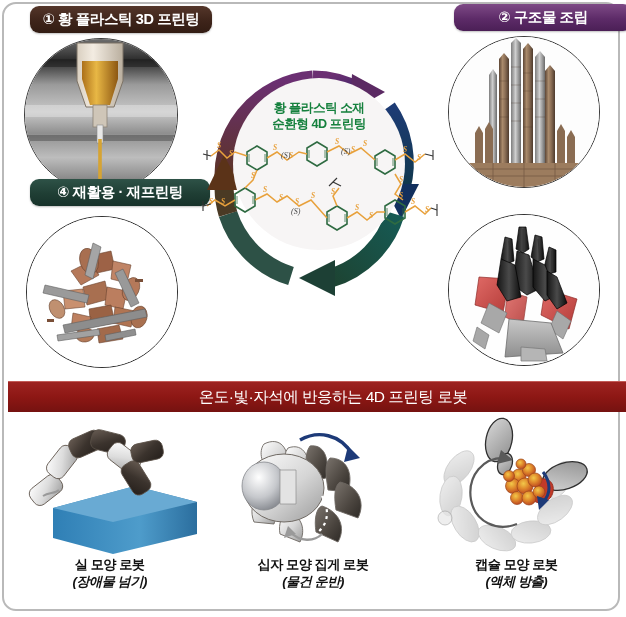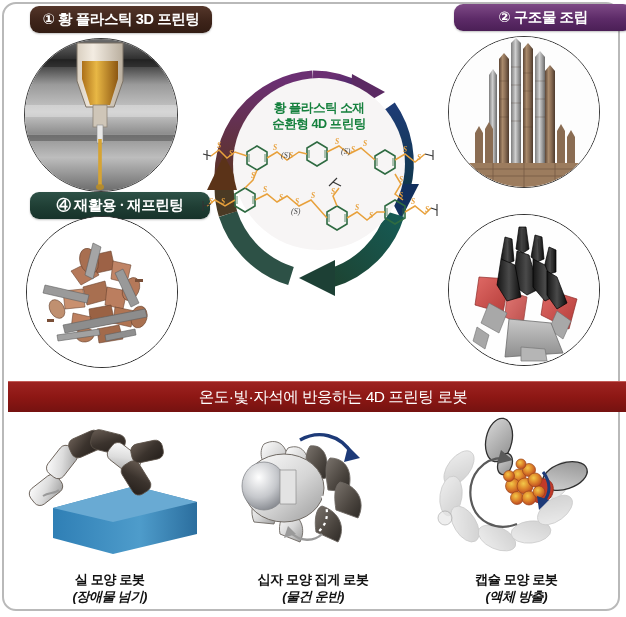--- a/index.html
+++ b/index.html
@@ -46,21 +46,21 @@
   .banner{position:absolute;left:8px;top:381px;width:610px;height:30px;
       background:linear-gradient(180deg,#9d2321 0%,#8d1714 50%,#751210 100%);
       border-top:1px solid #c35b57;
       display:flex;align-items:center;justify-content:center;
       color:#fff;font-size:15.5px;font-weight:normal;letter-spacing:-0.5px;padding-left:20px;}
 
   
   .robots{position:absolute;left:8px;top:414px;width:610px;height:196px;
           display:flex;}
   .robot-cell{flex:1;position:relative;display:flex;flex-direction:column;
-        align-items:center;gap:15px;}
+        align-items:center;}
   .robot-art{position:relative;width:190px;height:140px;}
   .robot-cap{margin-top:2px;text-align:center;font-size:13.2px;font-weight:bold;
         color:#111;line-height:17px;letter-spacing:-0.5px;}
 
   .lbl-sub{display:block;font-style:italic;}
 </style>
 </head>
 <body>
 
 <div id="root">
@@ -165,21 +165,21 @@
         <line x1="86" y1="44" x2="96" y2="44"></line>
             <line x1="86" y1="62" x2="96" y2="62"></line>
         <line x1="86" y1="80" x2="96" y2="80"></line>
         <line x1="50" y1="44" x2="60" y2="44"></line>
             <line x1="50" y1="62" x2="60" y2="62"></line>
         <line x1="50" y1="80" x2="60" y2="80"></line>
       </g>
     </svg>
   </div>
 
-  <div class="panel" style="left:6px;top:188px;width:180px;font-family:Liberation Serif, serif;">
+  <div class="panel" style="left:6px;top:175px;width:180px;">
     <div class="panel-head head-green">
       <span>④ 재활용 · 재프린팅</span>
     </div>
   </div>
   <div class="photo" style="left:22px;top:212px;width:150px;height:150px;border-color:#2f2f2f">
     <svg viewBox="0 0 150 150" width="150" height="150">
       <rect width="150" height="150" fill="#ffffff"></rect>
       <g stroke="#6b4530" stroke-width=".6">
         <polygon points="44,54 64,44 72,58 54,68" fill="#b5795a"></polygon>
         <polygon points="66,38 84,34 88,52 70,56" fill="#9d6246"></polygon>

